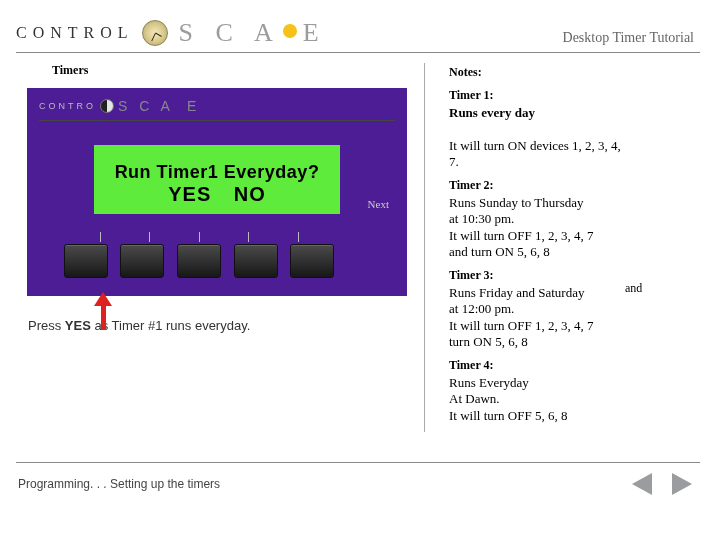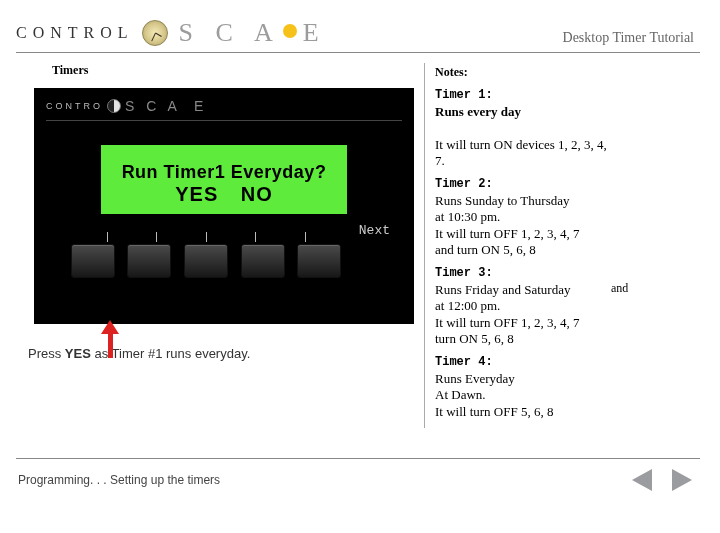--- a/index.html
+++ b/index.html
@@ -87,41 +87,41 @@
     color: #666;
     padding-right: 6px;
     padding-bottom: 2px;
   }
 
   
   .body-row { display:flex; gap: 16px; align-items:flex-start; }
   .left-col { width: 392px; }
   .right-col {
     border-left: 1px solid #aaa;
-    padding-left: 10px;
+    padding-left: 24px;
     flex:1;
     display:flex;
     align-items:flex-start;
     gap:0;
   }
   .notes-col { width:176px; }
   .and-col { padding-top: 218px; font-size:12px; }
 
   .section-heading {
     font-weight: bold;
     font-size: 12px;
     margin: 0 0 10px 36px;
   }
 
   
   .device {
     width: 380px;
-    height: 236px;
-    margin-left: 18px;
-    background:#000000;
+    height: 208px;
+    margin-left: 11px;
+    background:#4c1d95;
     position:relative;
     padding: 10px 12px 8px 12px;
   }
   .device-inner-logo {
     font-family: Verdana, sans-serif;
     font-size: 9px;
     letter-spacing: 3px;
     color:#bbb;
     display:flex;
     align-items:center;
@@ -158,24 +158,24 @@
     display:flex;
     justify-content: space-evenly;
     padding: 0 48px 0 12px;
     margin-bottom:2px;
   }
   .soft-ticks span {
     width:1px; height:10px; background:#bbb; display:block;
   }
   .next-label {
     position:absolute;
-    right:24px;
+    right:18px;
     bottom:86px;
-    font-family: Liberation Mono, monospace;
-    font-size:13px;
+    font-family: Liberation Serif, serif;
+    font-size:11px;
     color:#ccc;
   }
   .soft-buttons {
     display:flex;
     justify-content: space-evenly;
     padding: 0 48px 0 12px;
   }
   .soft-btn {
     width:44px; height:34px;
     background: linear-gradient(#4a4a4a,#171717);
@@ -213,21 +213,21 @@
   .instruction {
     font-family: Arial, sans-serif;
     font-size: 13px;
     color:#333;
     margin: 22px 0 0 12px;
   }
   .instruction b { font-weight:bold; }
 
   
   .notes-col .note-h { font-weight:bold; margin: 2px 0 6px 0; font-size:12px;}
-  .notes-col .sub-h { font-weight:bold; margin: 8px 0 2px 0; font-size:12px;font-family:Liberation Mono, monospace;}
+  .notes-col .sub-h { font-weight:bold; margin: 8px 0 2px 0; font-size:12px;}
   .notes-col .para { margin: 0 0 8px 0; line-height:1.25; font-size:13px;}
 
   
   .footer-rule {
     border: none;
     border-top: 1px solid #888;
     margin: 30px 0 10px 0;
   }
   .footer {
     display:flex;

